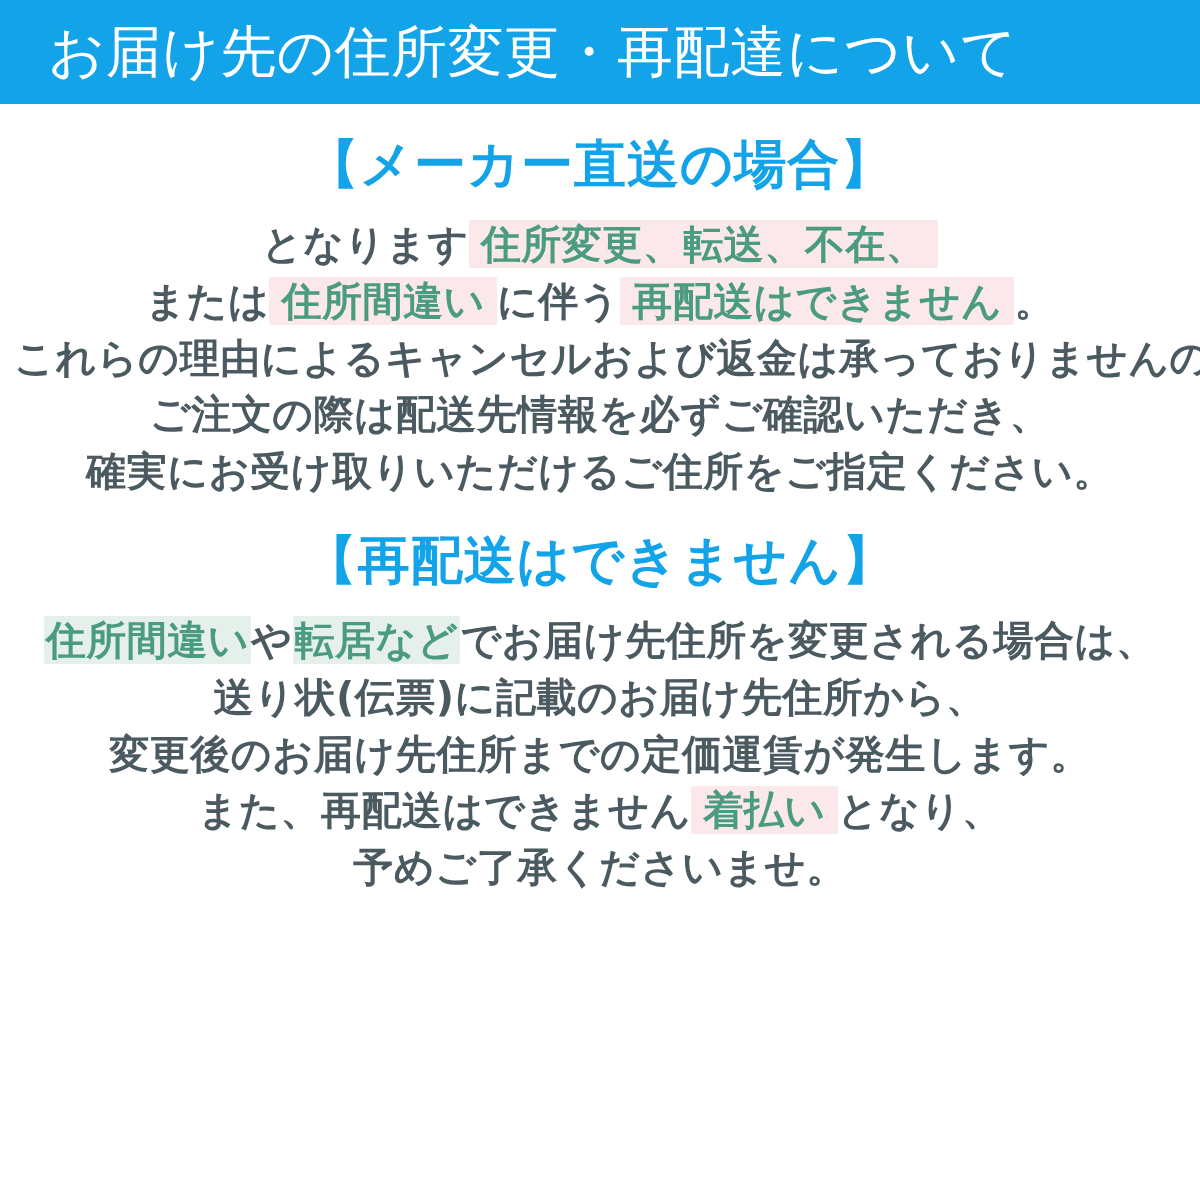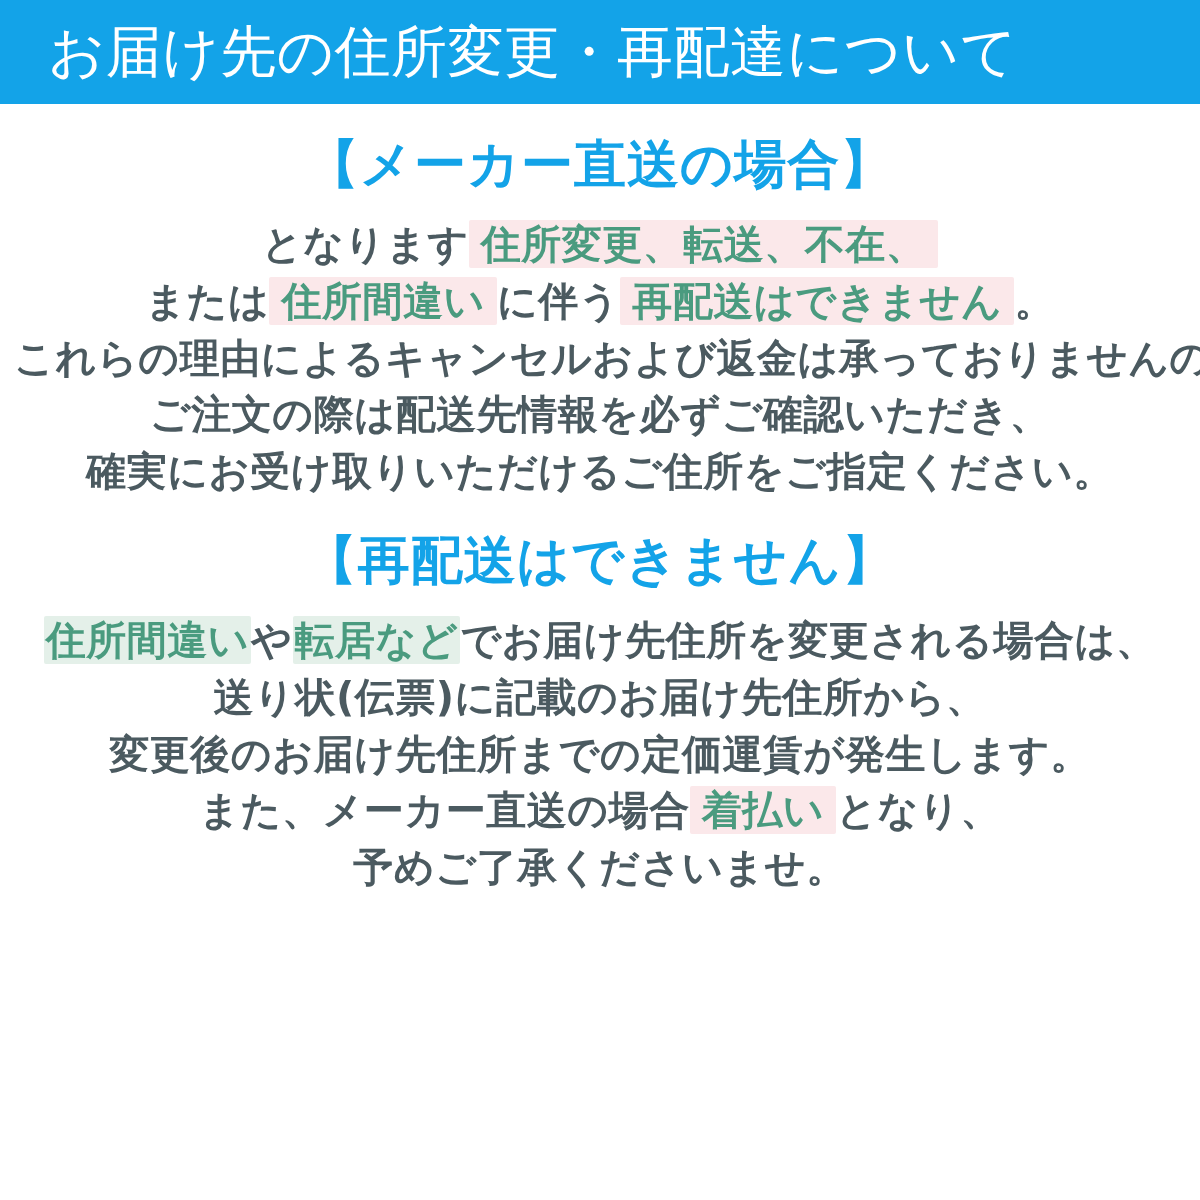--- a/index.html
+++ b/index.html
@@ -117,21 +117,21 @@
         <div class="line">
           <span class="hl-green">住所間違い</span><span>や</span><span class="hl-green">転居など</span><span>でお届け先住所を変更される場合は、</span>
         </div>
         <div class="line">
           <span>送り状(伝票)に記載のお届け先住所から、</span>
         </div>
         <div class="line">
           <span>変更後のお届け先住所までの定価運賃が発生します。</span>
         </div>
         <div class="line">
-          <span>また、メーカー直送の場合</span><span class="hl-pink-green">着払い</span><span>となり、</span>
+          <span>また、再配送はできません</span><span class="hl-pink-green">着払い</span><span>となり、</span>
         </div>
         <div class="line">
           <span>予めご了承くださいませ。</span>
         </div>
       </div>
     </div>
 
 
   </div>
 </div>

